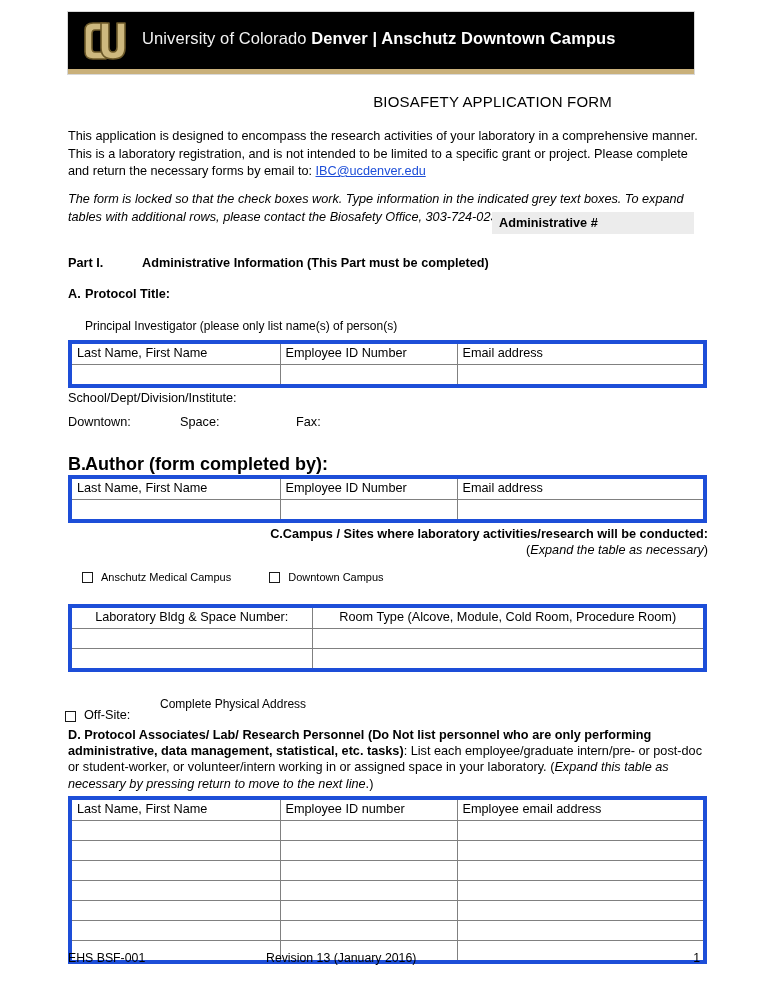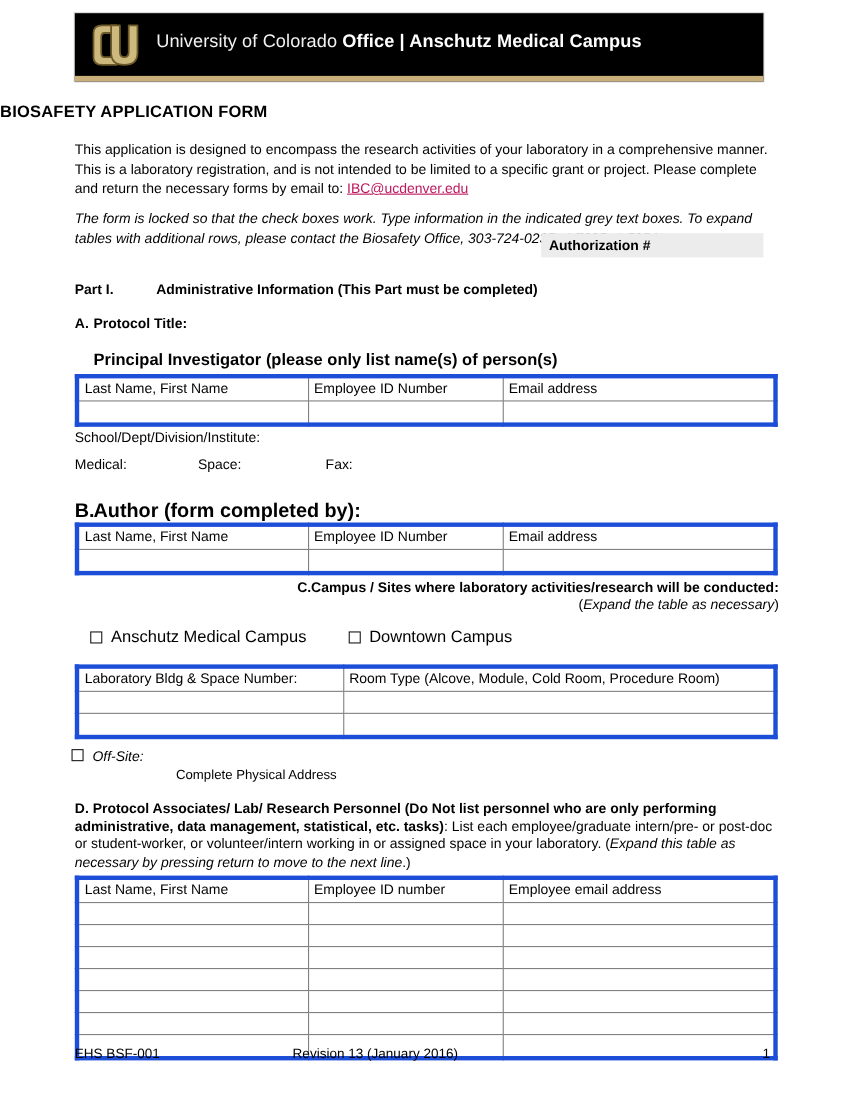--- a/index.html
+++ b/index.html
@@ -54,37 +54,37 @@
     top: -2px;
   }
   .banner-title .bold { font-weight: bold; color: #ffffff; }
 
   
   .doc-title {
     position: absolute;
     left: 0;
     top: 93px;
     width: 612px;
-    text-align: left;
+    text-align: right;
     font-size: 15px;
-    font-weight: bold;
+    font-weight: normal;
     letter-spacing: 0.2px;
   }
 
   
   .intro {
     position: absolute;
     left: 68px;
     top: 128px;
     width: 632px;
     font-size: 12.7px;
     line-height: 17.5px;
   }
   .email-link {
-    color: #be185d;
+    color: #1d4ed8;
     text-decoration: underline;
   }
 
   .locked-note {
     position: absolute;
     left: 68px;
     top: 191px;
     width: 625px;
     font-size: 12.7px;
     line-height: 17.5px;
@@ -122,22 +122,22 @@
     top: 287px;
     font-size: 12.7px;
     font-weight: bold;
   }
   .sec-a .ltr { display: inline-block; width: 17px; }
 
   .pi-label {
     position: absolute;
     left: 85px;
     top: 319px;
-    font-size: 15px;
-    font-weight: bold;
+    font-size: 12px;
+    font-weight: normal;
   }
 
   
   table.form-table {
     position: absolute;
     border-collapse: collapse;
     font-size: 12.7px;
     table-layout: fixed;
   }
   table.form-table td {
@@ -146,21 +146,21 @@
     height: 17px;
     vertical-align: top;
     line-height: 16px;
     background: #ffffff;
   }
   table.form-table tr.hdr td { height: 18px; }
   table.form-table { border: 4px solid #1d4ed8; }
 
   #pi-table   { left: 68px; top: 340px; width: 635px; }
   #auth-table { left: 68px; top: 475px; width: 635px; }
-  #lab-table  { left: 68px; top: 604px; width: 635px; }
+  #lab-table  { left: 68px; top: 604px; width: 635px; text-align: center; }
   #pers-table { left: 68px; top: 796px; width: 635px; }
 
   
   .txt {
     position: absolute;
     font-size: 12.7px;
     line-height: 17px;
   }
   .school-line { left: 68px; top: 390px; }
   .mailstop-line { left: 68px; top: 414px; }
@@ -187,46 +187,45 @@
   }
   .sec-c .ttl { font-weight: bold; }
   .sec-c .ttl .ltr { display: inline-block; width: 17px; }
   .sec-c .sub { font-style: italic; }
   .sec-c .sub .paren { font-style: normal; }
 
   .campus-checks {
     position: absolute;
     left: 65px;
     top: 571px;
-    font-size: 15px;
+    font-size: 11px;
     display: flex;
     align-items: flex-start;
     padding-left: 17px;
   }
   .cbox {
     display: inline-block;
     width: 11px;
     height: 11px;
     border: 1px solid #1a1a1a;
     background: #fff;
     box-sizing: border-box;
     vertical-align: -1px;
   }
   .chk-item { display: inline-flex; align-items: center; }
   .chk-item .lbl { margin-left: 8px; }
   .gap { display: inline-block; width: 38px; }
 
   .offsite {
     position: absolute;
     left: 65px;
-    top: 681px;
+    top: 708px;
     font-size: 12.7px;
     display: flex;
-    align-items: flex-start;
-    font-style: italic;
+    align-items: flex-end;
   }
   .offsite .lbl { margin-left: 8px; }
   .offsite-addr {
     position: absolute;
     left: 160px;
     top: 697px;
     font-size: 12px;
   }
 
   .sec-d {
@@ -261,34 +260,34 @@
   <div class="banner">
     <div class="banner-logo">
       <svg width="46" height="40" viewBox="0 0 46 40" xmlns="http://www.w3.org/2000/svg">
         <g>
           <path d="M3 9 Q3 2 11 2 L24 2 L24 9 L13 9 Q10 9 10 13 L10 27 Q10 31 13 31 L24 31 L24 38 L11 38 Q3 38 3 31 Z" fill="#cdb87e" stroke="#6d5a2a" stroke-width="1.6" stroke-linejoin="round"></path>
           <path d="M19 2 L27 2 L27 26 Q27 31 31 31 Q35 31 35 26 L35 2 L43 2 L43 27 Q43 38 31 38 Q19 38 19 27 Z" fill="#cdb87e" stroke="#6d5a2a" stroke-width="1.6" stroke-linejoin="round"></path>
         </g>
       </svg>
     </div>
     <div class="banner-title">
-      <span>University of Colorado </span><span class="bold">Office | Anschutz Medical Campus</span>
+      <span>University of Colorado </span><span class="bold">Denver | Anschutz Downtown Campus</span>
     </div>
   </div>
 
   <div class="doc-title">BIOSAFETY APPLICATION FORM</div>
 
   <div class="intro">
     <span>This application is designed to encompass the research activities of your laboratory in a comprehensive manner. This is a laboratory registration, and is not intended to be limited to a specific grant or project. Please complete and return the necessary forms by email to: </span><a class="email-link" href="#">IBC@ucdenver.edu</a>
   </div>
 
   <div class="locked-note">The form is locked so that the check boxes work. Type information in the indicated grey text boxes. To expand tables with additional rows, please contact the Biosafety Office, 303-724-0235, 4-7395, 4-5954.</div>
 
   <div class="auth-box">
-    <span>Authorization #</span>
+    <span>Administrative #</span>
   </div>
 
   <div class="part-heading">
     <span class="part-label">Part I.</span><span>Administrative Information (This Part must be completed)</span>
   </div>
 
   <div class="sec-a">
     <span class="ltr">A.</span><span>Protocol Title:</span>
   </div>
 
@@ -310,21 +309,21 @@
         <td></td>
         <td></td>
         <td></td>
       </tr>
     </tbody>
   </table>
 
   <div class="txt school-line">School/Dept/Division/Institute:</div>
 
   <div class="txt mailstop-line">
-    <span class="sp1">Medical:</span><span class="sp2">Space:</span><span>Fax:</span>
+    <span class="sp1">Downtown:</span><span class="sp2">Space:</span><span>Fax:</span>
   </div>
 
   <div class="sec-b">
     <span class="ltr">B.</span><span>Author (form completed by):</span>
   </div>
 
   <table class="form-table" id="auth-table">
     <colgroup>
         <col style="width:210px">
         <col style="width:177px">

